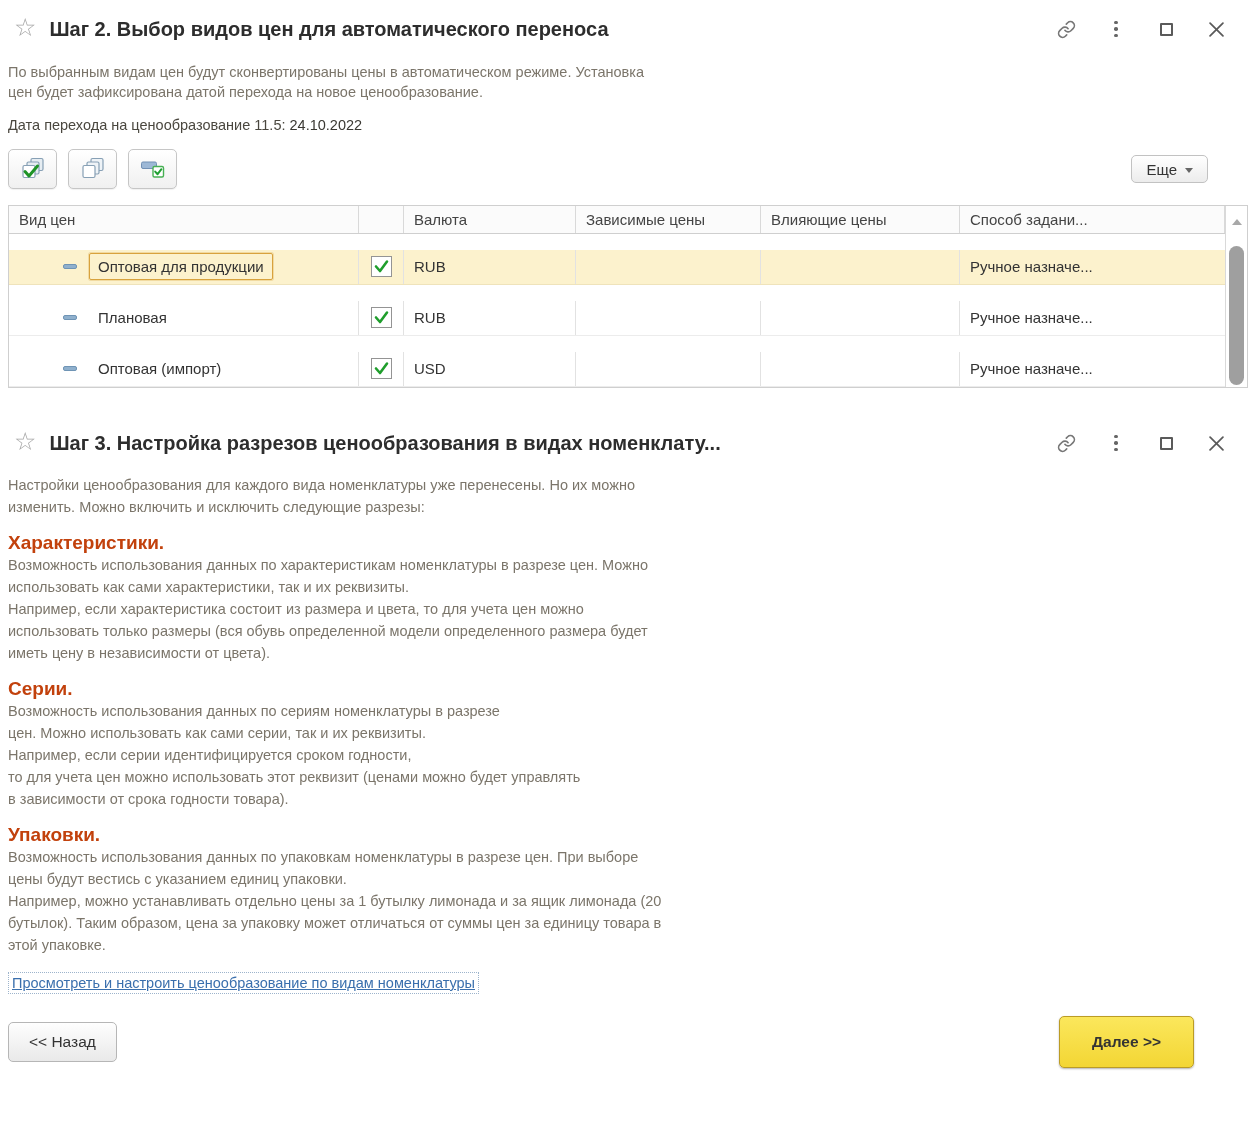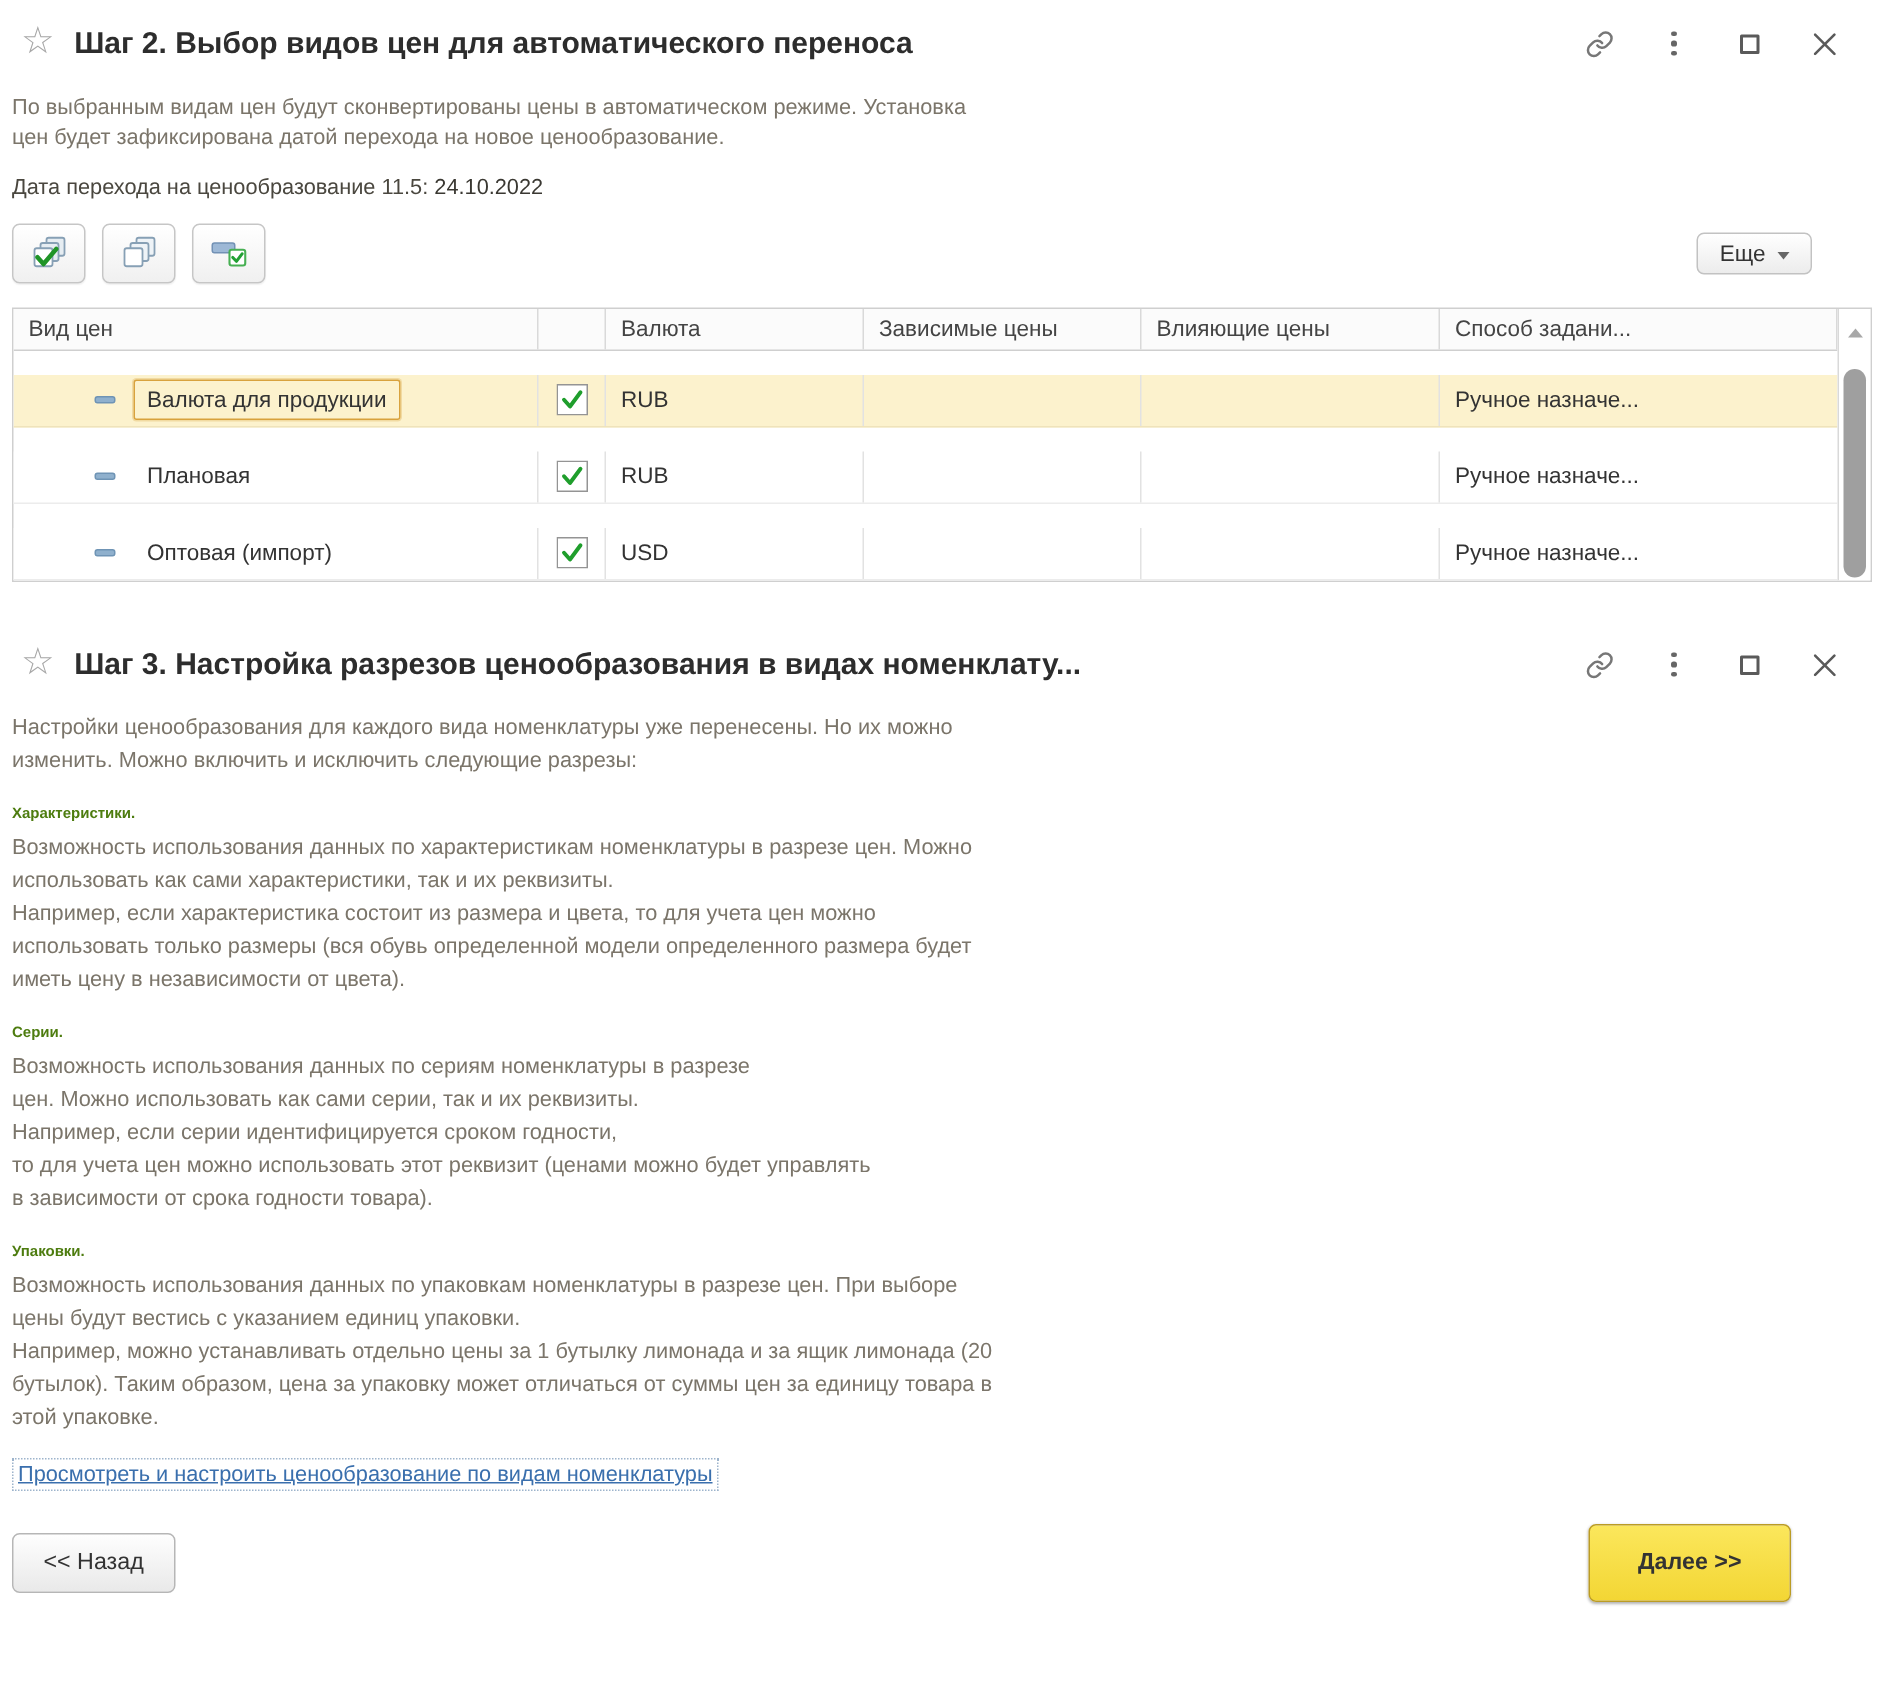--- a/index.html
+++ b/index.html
@@ -89,21 +89,21 @@
   .cbx { width: 21px; height: 21px; flex: none; }
 
   .scrollcol { width: 22px; border-left: 1px solid #d9d9d9; position: relative; background: #fff; }
   .scroll-up { position: absolute; top: 13px; left: 50%; transform: translateX(-50%);
     width: 0; height: 0; border-left: 5px solid transparent; border-right: 5px solid transparent; border-bottom: 6px solid #a8a8a8; }
   .scroll-thumb { position: absolute; left: 3px; right: 3px; top: 40px; bottom: 2px; background: #9f9f9f; border-radius: 8px; }
 
   
   .intro { margin: 12px 8px 0 8px; font-size: 14.5px; line-height: 22px; color: #7b756a; white-space: pre-line; }
   .section { margin: 14px 8px 0 8px; }
-  .sec-h { font-size: 10px; line-height: 22px; font-weight: 700; color: #4d7c0f; }
+  .sec-h { font-size: 19px; line-height: 22px; font-weight: 700; color: #c2410c; }
   .sec-b { font-size: 14.5px; line-height: 22px; color: #7b756a; white-space: pre-line; }
 
   .cfg-link-wrap { margin: 16px 8px 0 8px; }
   .cfg-link {
     display: inline-block; font-size: 14.5px; color: #3a6fad;
     text-decoration: underline; border: 1px dotted #9db4cc; padding: 2px 3px; cursor: pointer;
   }
 
   .footer { display: flex; align-items: center; margin: 22px 14px 0 8px; }
   .back-btn {
@@ -199,21 +199,21 @@
         <div class="td c2"></div>
         <div class="td c3">Валюта</div>
         <div class="td c4">Зависимые цены</div>
         <div class="td c5">Влияющие цены</div>
         <div class="td c6">Способ задани...</div>
       </div>
 
       <div class="tr sel">
         <div class="td c1">
           <span class="dash"></span>
-          <span class="name-box">Валюта для продукции</span>
+          <span class="name-box">Оптовая для продукции</span>
         </div>
         <div class="td c2">
           <svg class="cbx" viewBox="0 0 21 21">
             <rect x="0.5" y="0.5" width="20" height="20" fill="#ffffff" stroke="#949494" stroke-width="1"></rect>
             <path d="M5 10.5 l4 4.5 l7-9.5" fill="none" stroke="#1f9e2c" stroke-width="2.6" stroke-linecap="round" stroke-linejoin="round"></path>
           </svg>
         </div>
         <div class="td c3">RUB</div>
         <div class="td c4"></div>
         <div class="td c5"></div>

